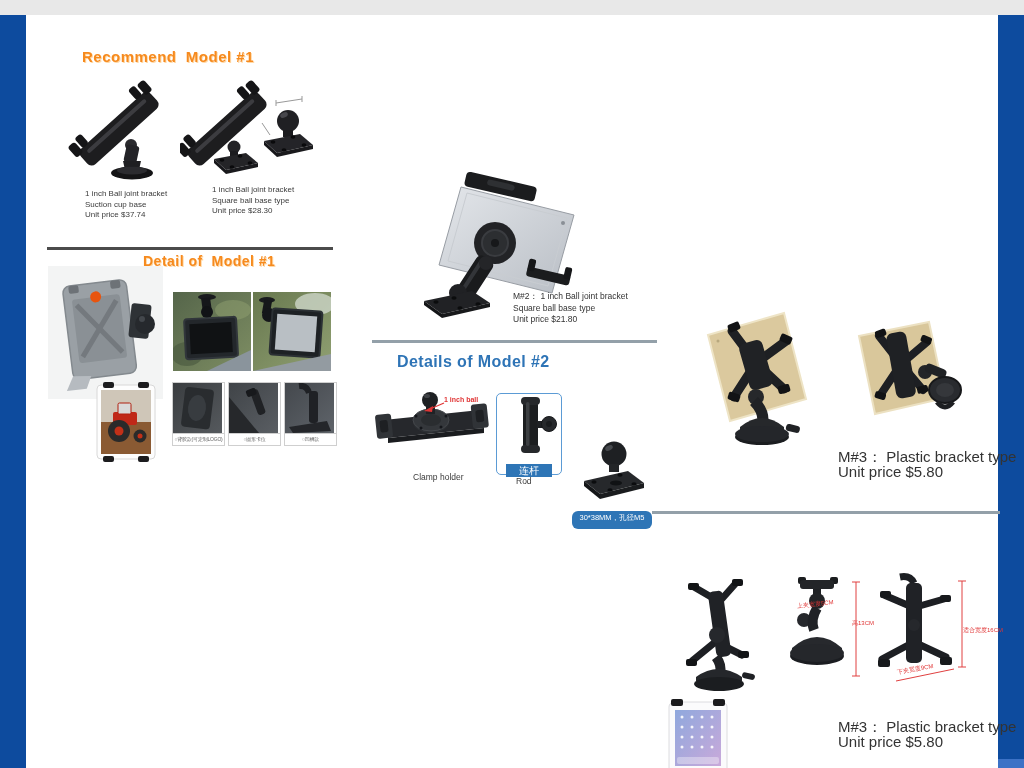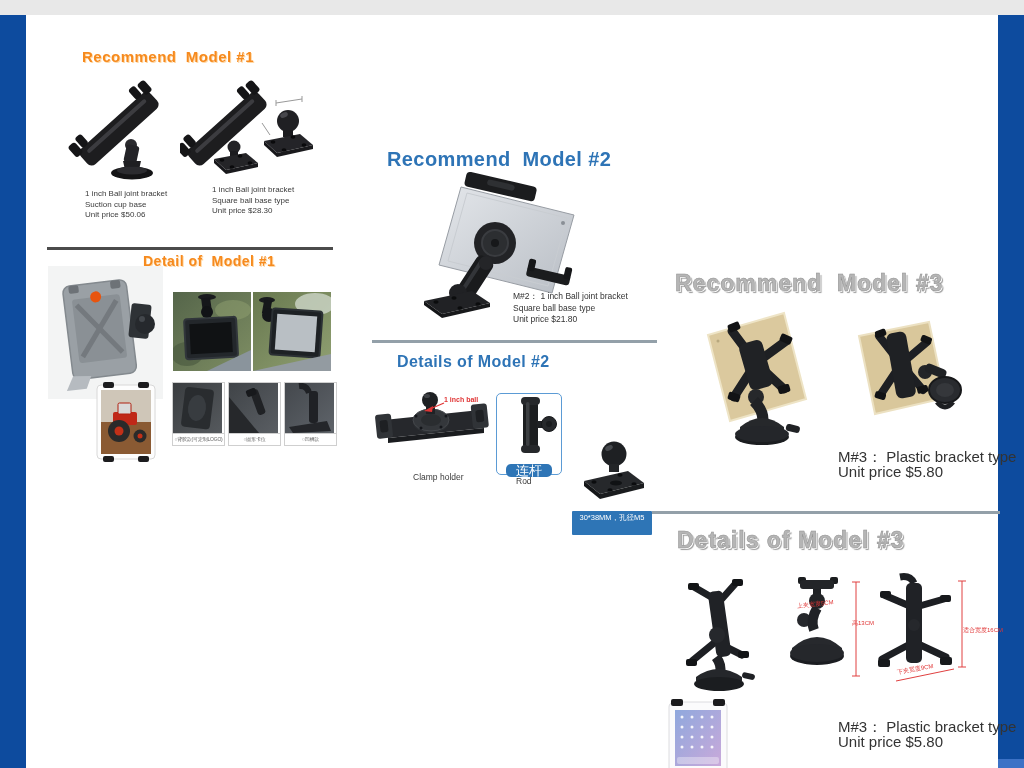--- a/index.html
+++ b/index.html
@@ -23,24 +23,24 @@
   .desc-lg{font-size:15px;line-height:15px;color:#333;}
   .desc-md{font-size:8.5px;line-height:11.5px;color:#333;}
   .rednote{color:#e03535;font-size:7px;font-weight:bold;white-space:nowrap;}
   .dimnote{color:#e03535;font-size:6px;white-space:nowrap;}
   .caption-row{display:flex;gap:3px;}
   .d1-card{background:#fff;border:1px solid #cfcfcf;width:51px;}
   .d1-card .cap{height:11px;border-top:1px solid #cfcfcf;font-size:5px;color:#666;
                 text-align:center;line-height:11px;white-space:nowrap;overflow:hidden;letter-spacing:-.2px;}
   .rod-box{position:absolute;width:64px;height:80px;border:1.5px solid #5b9bd5;border-radius:5px;background:#fff;}
   .rod-badge{position:absolute;left:50%;bottom:-3px;transform:translateX(-50%);
-             background:#2e75b6;color:#fff;font-size:13px;line-height:13px;height:13px;width:46px;
-             text-align:center;border-radius:5px;white-space:nowrap;}
-  .base-badge{position:absolute;background:#2e75b6;color:#fff;font-size:7.5px;line-height:14px;height:24px;
-              width:80px;text-align:center;border-radius:1px;white-space:nowrap;}
+             background:#2e75b6;color:#fff;font-size:10px;line-height:13px;height:13px;width:46px;
+             text-align:center;border-radius:0;white-space:nowrap;}
+  .base-badge{position:absolute;background:#2e75b6;color:#fff;font-size:7.5px;line-height:14px;height:18px;
+              width:80px;text-align:center;border-radius:6px;white-space:nowrap;}
   .lbl{font-size:8.5px;color:#3a3a3a;}
   svg{display:block;}
 </style>
 </head>
 <body>
 
 <div class="canvas">
 
   <div class="band band-left"></div>
   <div class="band band-right"></div>
@@ -98,21 +98,21 @@
       <ellipse cx="93" cy="71" rx="2.4" ry="1.7" fill="#0a0a0c"></ellipse>
       <ellipse cx="113" cy="66" rx="2.4" ry="1.7" fill="#0a0a0c"></ellipse>
       <ellipse cx="104" cy="79" rx="2.4" ry="1.7" fill="#0a0a0c"></ellipse>
       <ellipse cx="124" cy="74" rx="2.4" ry="1.7" fill="#0a0a0c"></ellipse>
     </svg>
   </div>
 
   <div class="abs desc" style="left:85px;top:174px;">
     <div>1 inch Ball joint bracket</div>
     <div>Suction cup base</div>
-    <div>Unit price $50.06</div>
+    <div>Unit price $37.74</div>
   </div>
   <div class="abs desc" style="left:212px;top:170px;">
     <div>1 inch Ball joint bracket</div>
     <div>Square ball base type</div>
     <div>Unit price $28.30</div>
   </div>
 
   <div class="divider div-dark" style="left:47px;top:232px;width:286px;"></div>
   <div class="abs title-orange" style="left:143px;top:238px;font-size:14px;">Detail of  Model #1</div>
 
@@ -240,21 +240,20 @@
           </defs>
         <rect width="49" height="50" fill="url(#gt3)"></rect>
         <path d="M4 44 L42 38 L46 48 L8 50 Z" fill="#24262a"></path>
         <rect x="24" y="8" width="9" height="32" rx="3" fill="#1f2125"></rect>
         <path d="M24 10 q-2 -8 -10 -7" stroke="#1f2125" stroke-width="6" fill="none"></path>
       </svg>
       <div class="cap">○凹槽款</div>
     </div>
   </div>
 
-  <div class="abs title-blue" style="left:387px;top:133px;font-size:20px;">Recommend  Model #2</div>
 
   <div class="abs" style="left:398px;top:156px;">
     <svg width="205" height="148" viewBox="0 0 205 148">
       <defs>
           <linearGradient id="gtab" x1="0" y1="0" x2="1" y2="1">
         <stop offset="0" stop-color="#e3e6ea"></stop>
             <stop offset="1" stop-color="#b9bec5"></stop>
           </linearGradient>
         </defs>
       <path d="M63 16 L176 44 L154 122 L41 94 Z" fill="url(#gtab)" stroke="#979ca3"></path>
@@ -352,21 +351,20 @@
       <path d="M24 57 L68 46 L68 51 L24 62 Z" fill="#1a1c1e"></path>
       <ellipse cx="18" cy="45" rx="2.6" ry="1.8" fill="#0b0c0e"></ellipse>
       <ellipse cx="44" cy="38" rx="2.6" ry="1.8" fill="#0b0c0e"></ellipse>
       <ellipse cx="34" cy="53" rx="2.6" ry="1.8" fill="#0b0c0e"></ellipse>
       <ellipse cx="58" cy="47" rx="2.6" ry="1.8" fill="#0b0c0e"></ellipse>
       <ellipse cx="40" cy="46" rx="6" ry="2.6" fill="#101214"></ellipse>
     </svg>
   </div>
   <div class="base-badge" style="left:572px;top:496px;">30*38MM，孔径M5</div>
 
-  <div class="abs title-gray" style="left:675px;top:255px;font-size:23px;">Recommend  Model #3</div>
 
   <div class="abs" style="left:688px;top:286px;">
     <svg width="135" height="155" viewBox="0 0 135 155">
       <path d="M20 34 L96 12 L118 98 L42 120 Z" fill="#dbc99e" stroke="#eee4c6" stroke-width="2"></path>
       <circle cx="30" cy="40" r="1.5" fill="#b8a87e"></circle>
       <g stroke="#1e2023" stroke-width="9" stroke-linecap="round">
         <line x1="68" y1="62" x2="44" y2="30"></line>
         <line x1="68" y1="62" x2="98" y2="40"></line>
         <line x1="68" y1="62" x2="46" y2="96"></line>
         <line x1="68" y1="62" x2="96" y2="88"></line>
@@ -406,21 +404,20 @@
       <path d="M104 96 q8 10 16 0" stroke="#1d1f22" stroke-width="5" fill="none"></path>
     </svg>
   </div>
 
   <div class="abs desc-lg" style="left:838px;top:434px;">
     <div><span class="b">M#3</span><span>： Plastic bracket type</span></div>
     <div>Unit price $5.80</div>
   </div>
 
   <div class="divider div-gray" style="left:652px;top:496px;width:348px;"></div>
-  <div class="abs title-gray" style="left:677px;top:512px;font-size:23px;">Details of Model #3</div>
 
   <div class="abs" style="left:662px;top:562px;">
     <svg width="110" height="120" viewBox="0 0 110 120">
       <g stroke="#1d1f23" stroke-width="7" stroke-linecap="round">
         <line x1="56" y1="24" x2="32" y2="10"></line>
         <line x1="58" y1="24" x2="74" y2="6"></line>
         <line x1="52" y1="66" x2="30" y2="84"></line>
         <line x1="56" y1="66" x2="80" y2="78"></line>
       </g>
       <rect x="26" y="6" width="11" height="7" rx="2" fill="#121416"></rect>

